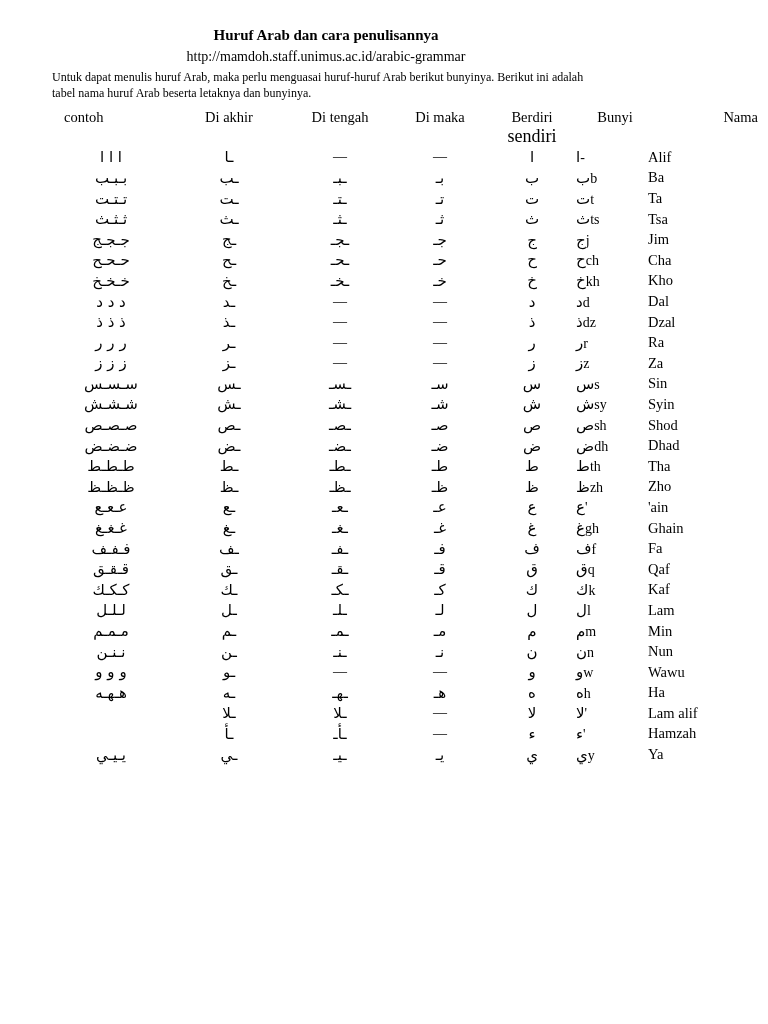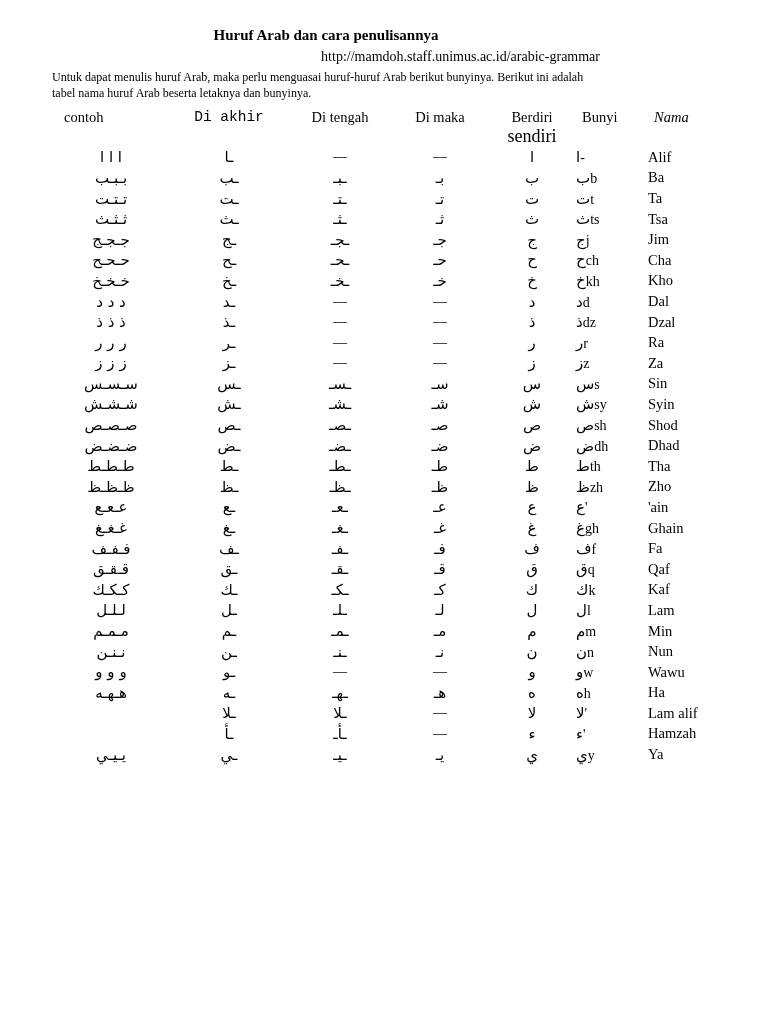--- a/index.html
+++ b/index.html
@@ -21,21 +21,21 @@
     width: 652px;
   }
   .doc-title {
     text-align: center;
     font-weight: bold;
     font-size: 15px;
     line-height: 1.3;
     margin: 0 0 2px 0;
   }
   .doc-url {
-    text-align: right;
+    text-align: center;
     font-size: 14px;
     line-height: 1.3;
     margin: 0 0 3px 0;
   }
   .intro {
     font-size: 12px;
     line-height: 1.35;
     text-align: left;
     margin: 0 0 6px 0;
   }
@@ -49,25 +49,25 @@
     padding: 0;
     border: none;
     font-weight: normal;
   }
   .hdr td {
     font-size: 14.5px;
     vertical-align: top;
     padding-bottom: 0px;
   }
   .hdr .h-contoh { text-align: left; padding-left: 12px; }
-  .hdr .h-akhir { text-align: center; font-family: Liberation Mono, monospace; }
+  .hdr .h-akhir { text-align: center; }
   .hdr .h-tengah { text-align: center; }
   .hdr .h-awal { text-align: center; }
-  .hdr .h-bunyi { text-align: left; padding-left: 6px; }
-  .hdr .h-nama { text-align: left; padding-left: 6px; font-style: italic; }
+  .hdr .h-bunyi { text-align: center; padding-left: 6px; }
+  .hdr .h-nama { text-align: right; padding-left: 6px; }
   .hdr2 td {
     font-size: 18px;
     text-align: center;
     padding-bottom: 4px;
   }
   .col-akhir { width: 118px; }
   .col-tengah { width: 104px; }
   .col-awal { width: 96px; }
   .col-berdiri { width: 88px; }
   .col-bunyi { width: 72px; }

